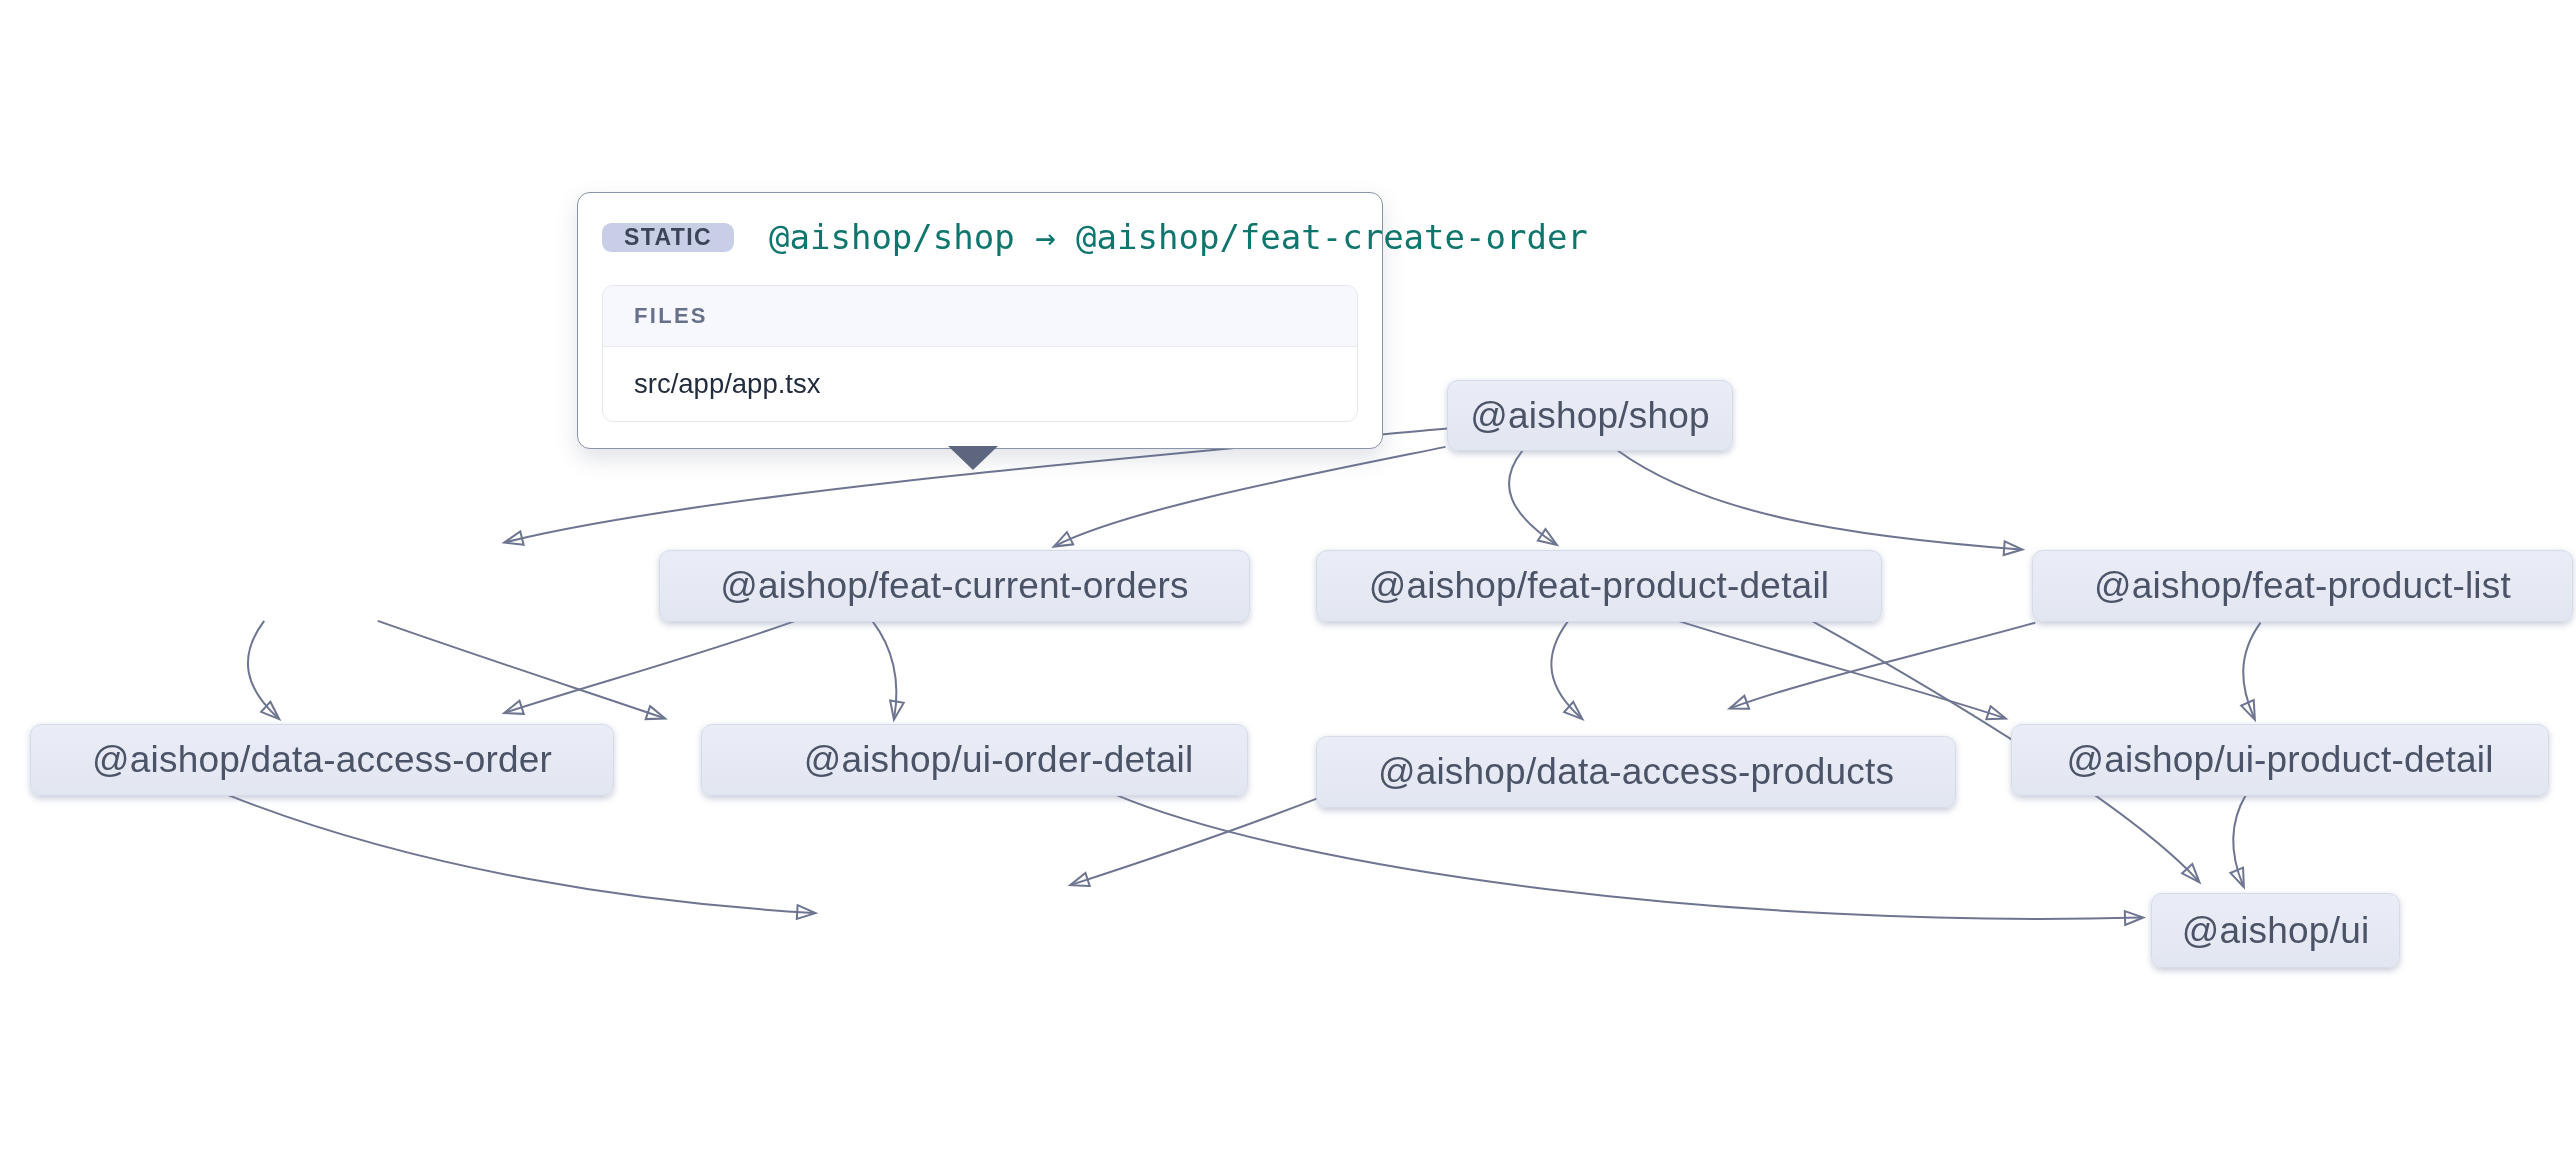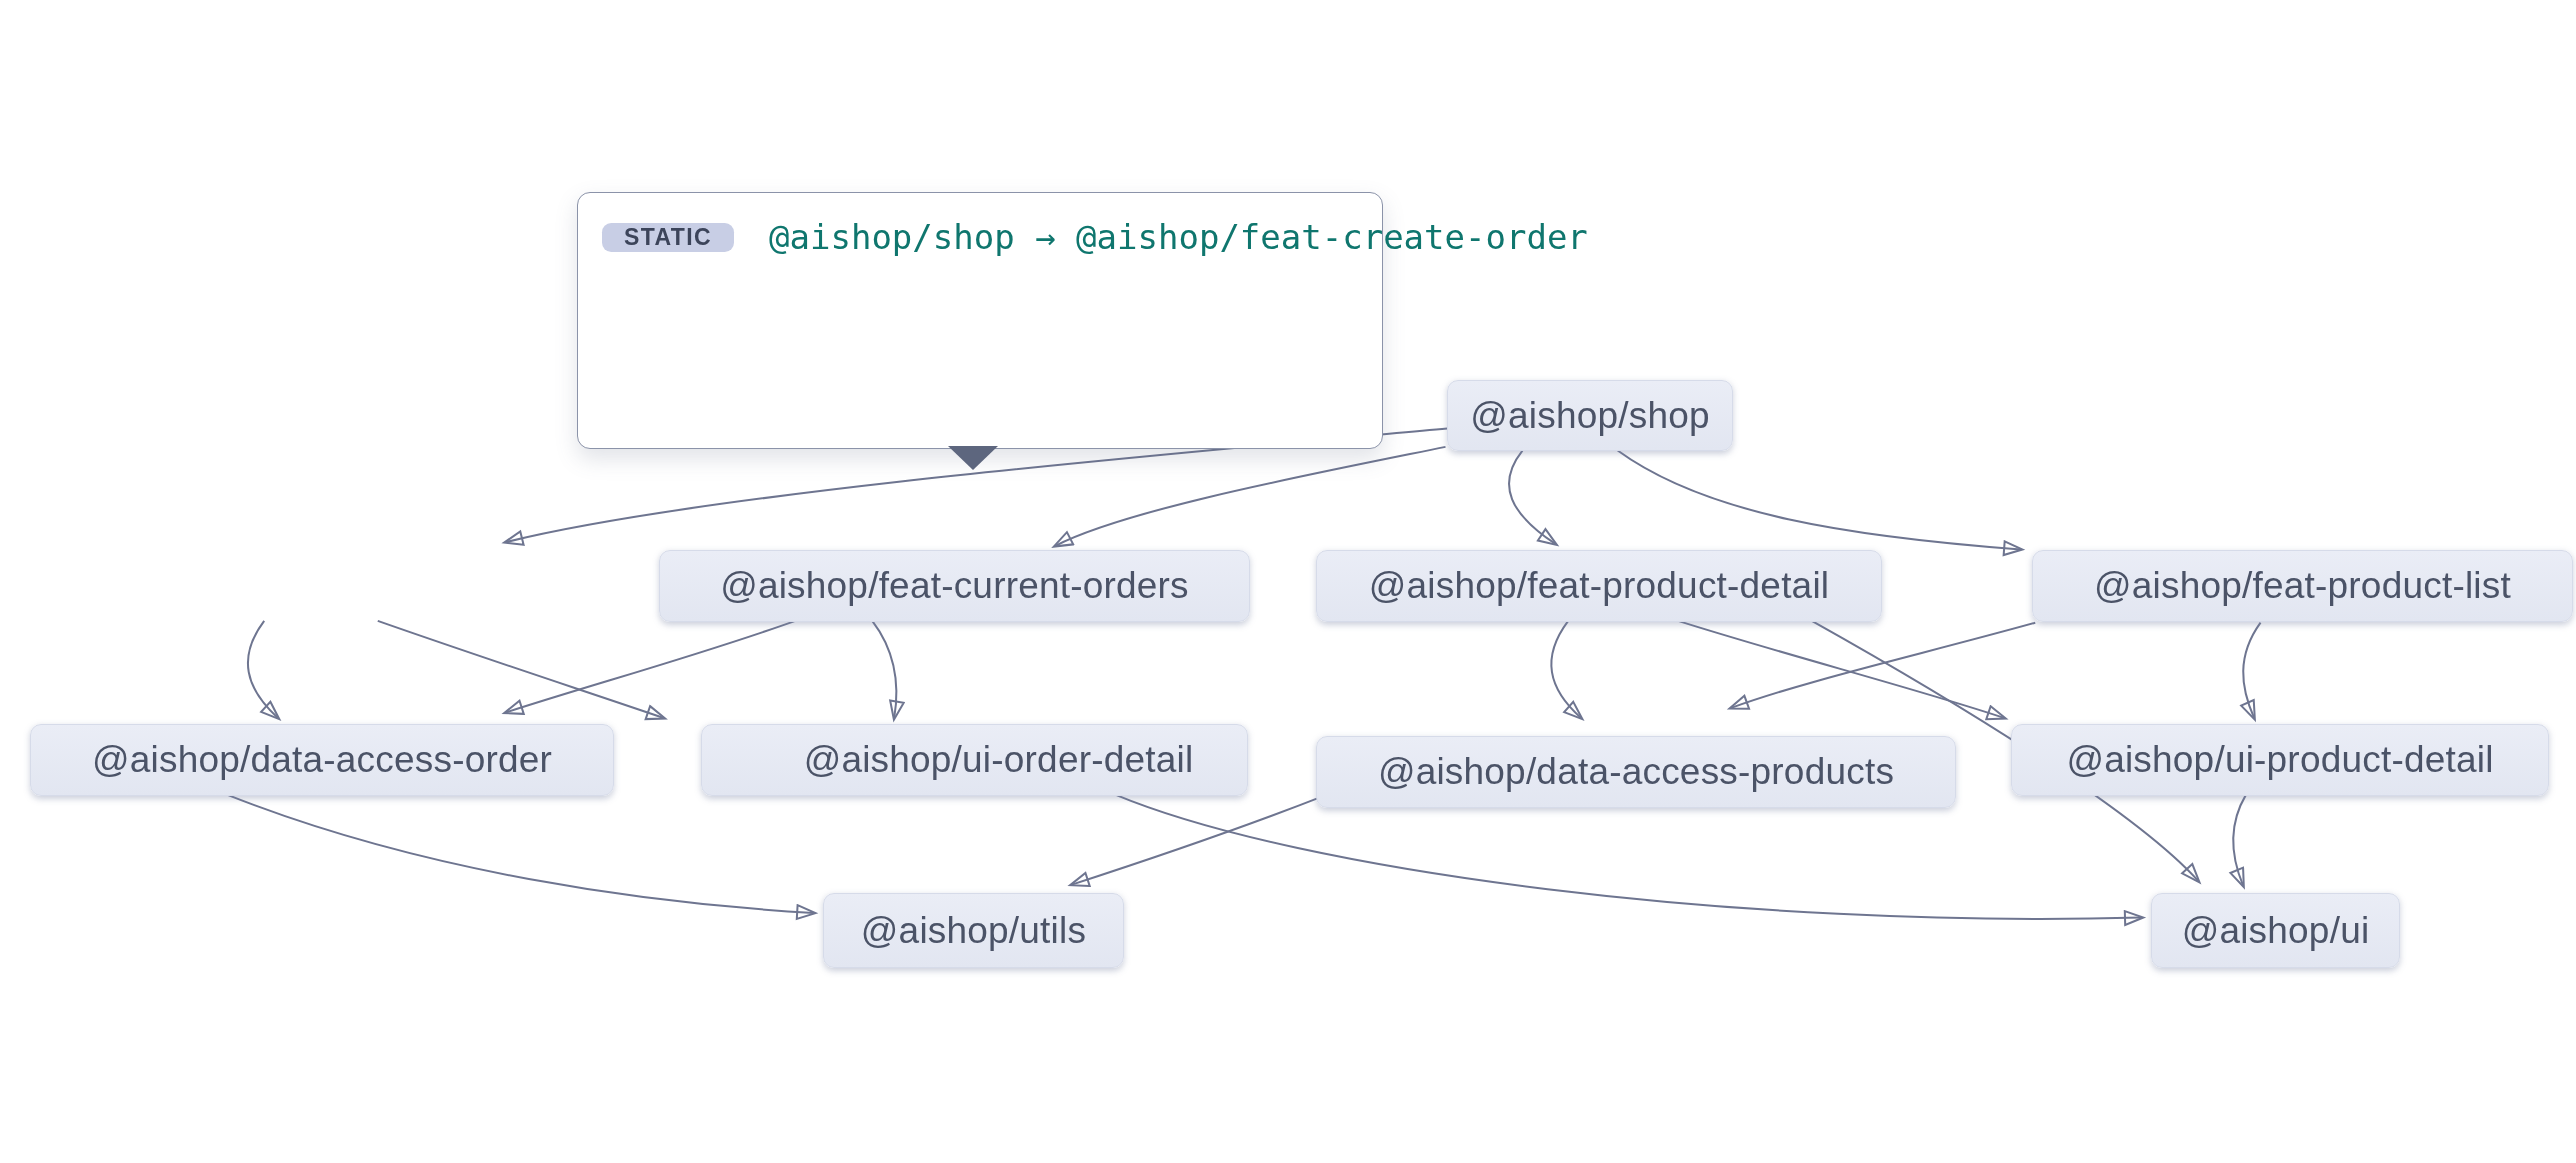--- a/index.html
+++ b/index.html
@@ -93,26 +93,29 @@
   <div class="node" style="left:2032px;top:550px;width:539px;height:70px;">@aishop/feat-product-list</div>
 
   <div class="node" style="left:30px;top:724px;width:582px;height:70px;">@aishop/data-access-order</div>
 
   <div class="node" style="left:701px;top:724px;width:497px;height:70px;padding-left:48px;">@aishop/ui-order-detail</div>
 
   <div class="node" style="left:1316px;top:736px;width:638px;height:70px;">@aishop/data-access-products</div>
 
   <div class="node" style="left:2011px;top:724px;width:536px;height:70px;">@aishop/ui-product-detail</div>
 
-  <div class="node" style="left:823px;top:893px;width:299px;height:73px;">@aishop/utils</div>
 
   <div class="node" style="left:2151px;top:893px;width:247px;height:73px;">@aishop/ui</div>
 
   <div class="tooltip">
     <div class="tooltip-head">
       <span class="badge">STATIC</span>
       <span class="tooltip-title">@aishop/shop → @aishop/feat-create-order</span>
     </div>
+    <div class="files-box">
+      <div class="files-header">FILES</div>
+      <div class="files-row">src/app/app.tsx</div>
+    </div>
     <div class="tooltip-pointer"></div>
   </div>
 
 </div>
 
 
 </body></html>

